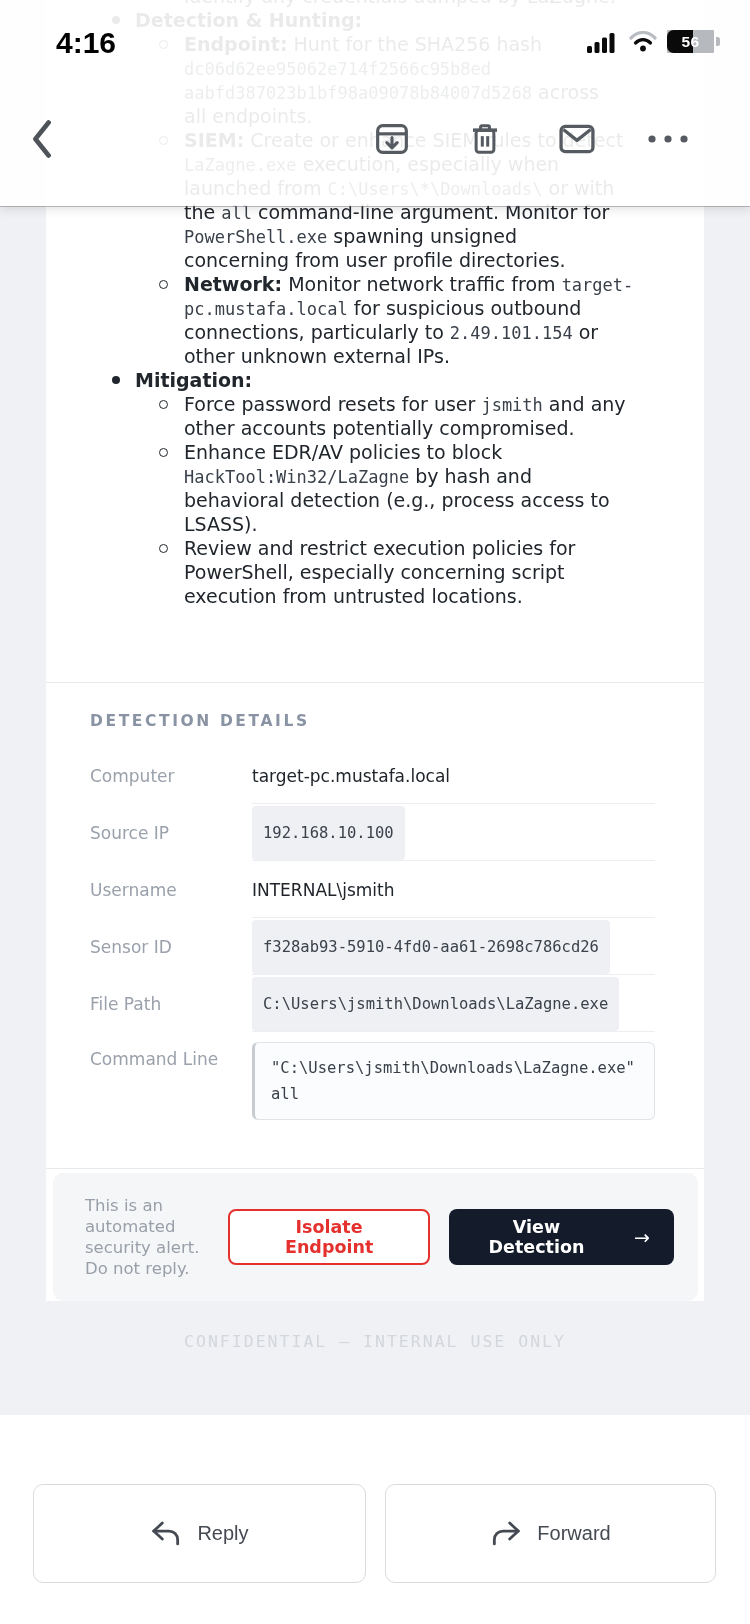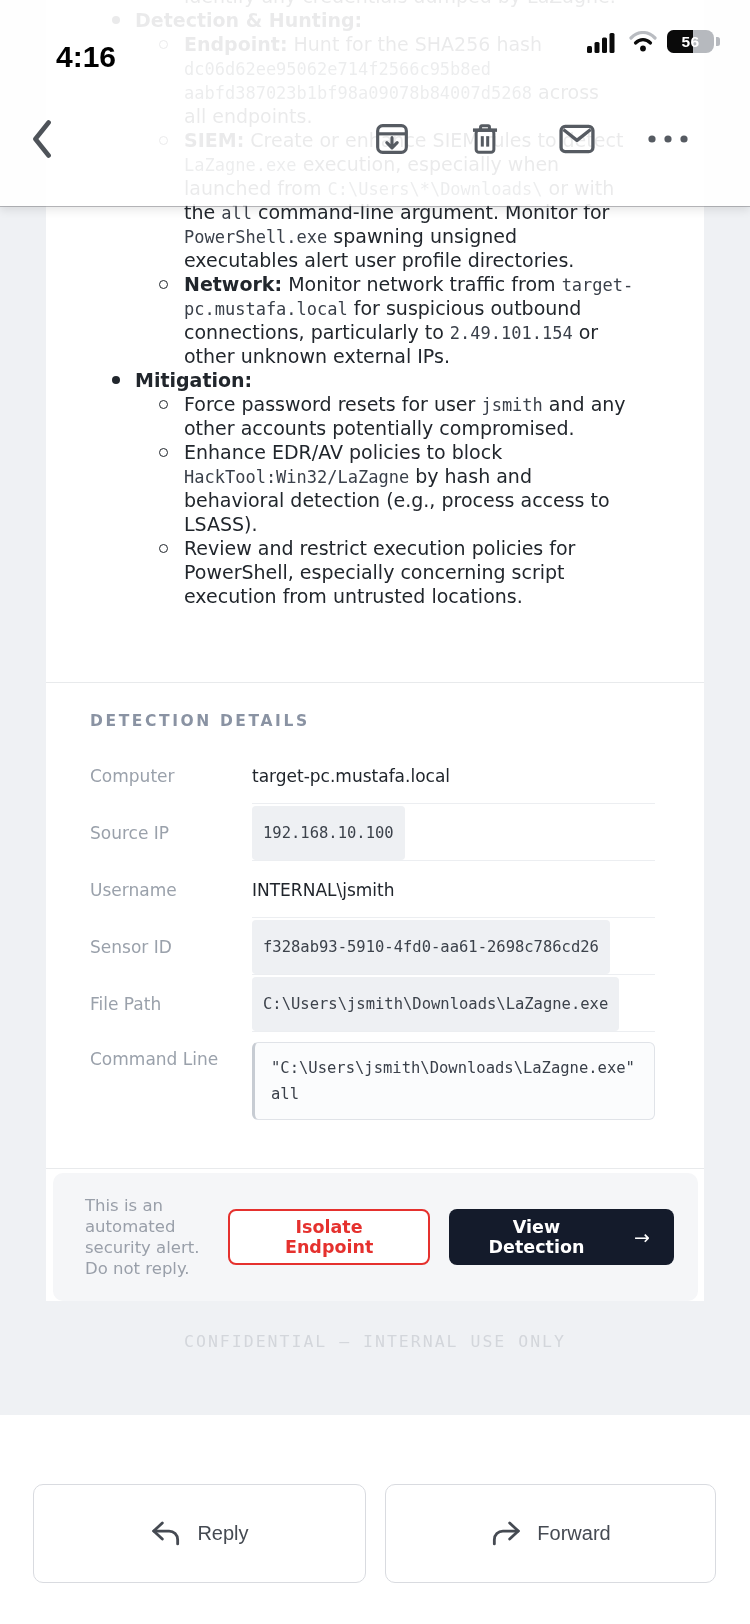--- a/index.html
+++ b/index.html
@@ -50,24 +50,24 @@
   .btn.view{background:#141b2b;border:none;color:#ffffff;padding:0 24px;gap:25px;}
   .btn.view .arr{font-weight:400;margin-left:9px;font-size:19px;}
 
   .confidential{position:absolute;left:0;top:1332px;width:750px;text-align:center;z-index:2;
                 font-family:"DejaVu Sans Mono",monospace;font-size:16.5px;letter-spacing:2px;color:#d3d6db;}
 
   
   .header{position:absolute;left:0;top:0;width:750px;height:206px;z-index:10;
           background:rgba(255,255,255,0.905);
           box-shadow:0 1px 0 rgba(110,110,118,0.45), 0 4px 9px rgba(0,0,0,0.10);}
-  .time{position:absolute;left:56px;top:40px;font-family:"Liberation Sans",sans-serif;
+  .time{position:absolute;left:56px;top:26px;font-family:"Liberation Sans",sans-serif;
         font-size:30px;font-weight:600;color:#000;}
   .sticons{position:absolute;right:36px;top:30px;display:flex;align-items:center;gap:10px;}
-  .battery{position:relative;width:47px;height:23px;border-radius:8px;background:#b6b9be;overflow:visible;}
+  .battery{position:relative;width:47px;height:23px;border-radius:1px;background:#b6b9be;overflow:visible;}
   .batfill{position:absolute;left:0;top:0;bottom:0;border-radius:6.5px 0 0 6.5px;background:#0a0a0a;}
   .batnum{position:absolute;left:0;right:0;top:0;bottom:0;display:flex;align-items:center;justify-content:center;
           font-family:"Liberation Sans",sans-serif;font-size:15.5px;font-weight:700;color:#ffffff;letter-spacing:.5px;}
   .batnub{position:absolute;right:-5.5px;top:7px;width:3.5px;height:9px;border-radius:0 2.5px 2.5px 0;background:#b6b9be;}
   .iconbtn{position:absolute;width:44px;height:44px;top:117px;background:none;border:none;padding:0;margin:0;
            display:flex;align-items:center;justify-content:center;cursor:pointer;}
   .backbtn{position:absolute;left:18px;top:110px;width:48px;height:58px;background:none;border:none;padding:0;
            display:flex;align-items:center;justify-content:center;cursor:pointer;}
 
   
@@ -98,21 +98,21 @@
       <div class="ln"><span class="code">aabfd387023b1bf98a09078b84007d5268</span><span class=""> across</span></div>
       <div class="ln"><span class="">all endpoints.</span></div>
     </div>
     <div class="item li2">
       <span class="mk"></span>
       <div class="ln"><span class=" b">SIEM:</span><span class=""> Create or enhance SIEM rules to detect</span></div>
       <div class="ln"><span class="code">LaZagne.exe</span><span class=""> execution, especially when</span></div>
       <div class="ln"><span class="">launched from </span><span class="code">C:\Users\*\Downloads\</span><span class=""> or with</span></div>
       <div class="ln"><span class="">the </span><span class="code">all</span><span class=""> command-line argument. Monitor for</span></div>
       <div class="ln"><span class="code">PowerShell.exe</span><span class=""> spawning unsigned</span></div>
-      <div class="ln"><span class="">executables alert user profile directories.</span></div>
+      <div class="ln"><span class="">concerning from user profile directories.</span></div>
     </div>
     <div class="item li2">
       <span class="mk"></span>
       <div class="ln"><span class=" b">Network:</span><span class=""> Monitor network traffic from </span><span class="code">target-</span></div>
       <div class="ln"><span class="code">pc.mustafa.local</span><span class=""> for suspicious outbound</span></div>
       <div class="ln"><span class="">connections, particularly to </span><span class="code">2.49.101.154</span><span class=""> or</span></div>
       <div class="ln"><span class="">other unknown external IPs.</span></div>
     </div>
     <div class="item li1">
       <span class="mk"></span>

